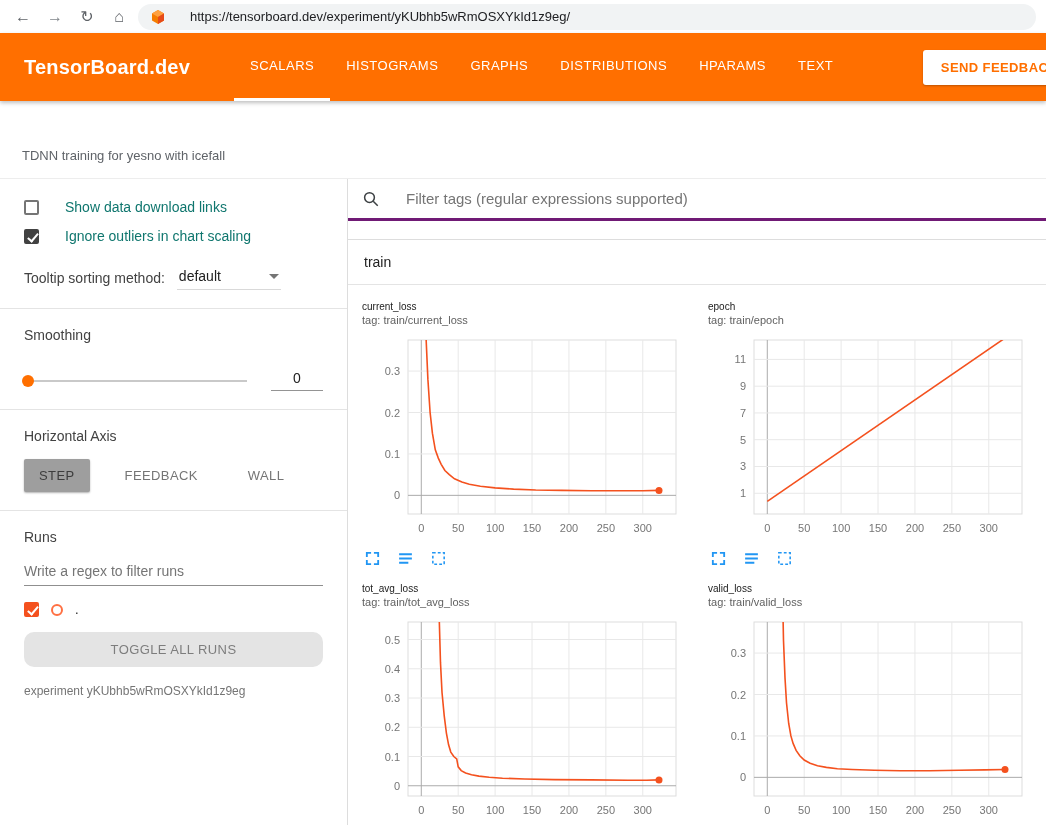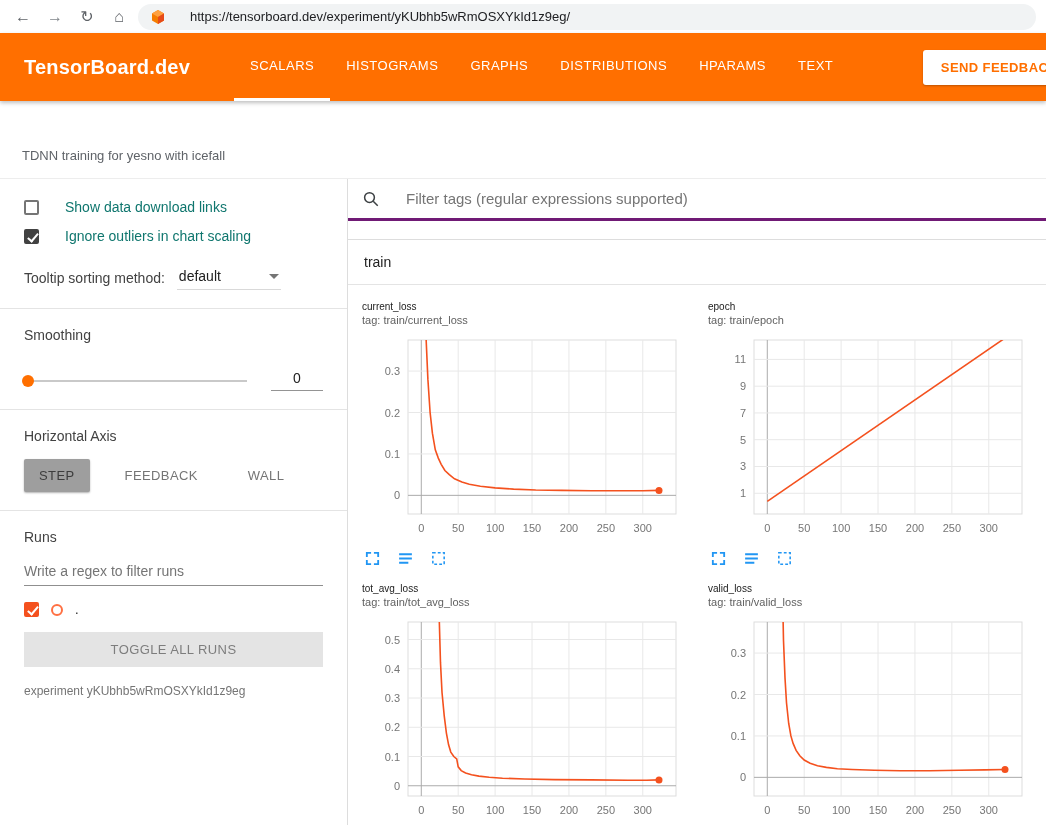--- a/index.html
+++ b/index.html
@@ -44,21 +44,21 @@
   .slider{position:relative;flex:1;height:2px;background:#c9c9c9;cursor:pointer}
   .slider-thumb{position:absolute;left:-2px;top:-5px;width:12px;height:12px;border-radius:50%;background:#ff6f00;cursor:pointer}
   .slider-value{width:52px;text-align:center;font-size:14px;color:#212121;border-bottom:1px solid #949494;padding-bottom:4px;cursor:text}
   .axis-buttons{display:flex;gap:20px;margin-top:15px}
   .axis-btn{font-size:13px;letter-spacing:.4px;color:#757575;padding:9px 15px;border-radius:2px;cursor:pointer;background:transparent}
   .axis-btn.active{background:#9e9e9e;color:#3d3d3d;box-shadow:0 1px 2px rgba(0,0,0,.3)}
   .runs-filter{display:block;width:100%;border:none;border-bottom:1px solid #8f8f8f;background:transparent;font-size:14px;color:#212121;padding:6px 0;margin-top:12px;outline:none;font-family:"Liberation Sans",sans-serif}
   .runs-filter::placeholder{color:#757575}
   .run-row{display:flex;align-items:center;gap:12px;margin-top:16px;font-size:13px;color:#212121}
   .run-swatch{width:12px;height:12px;border-radius:50%;border:2px solid #ff7043;flex-shrink:0}
-  .toggle-all{margin-top:15px;width:100%;background:#e4e4e4;color:#7d7d7d;font-size:13px;letter-spacing:.4px;text-align:center;padding:10px 0;border-radius:0;cursor:pointer}
+  .toggle-all{margin-top:15px;width:100%;background:#e4e4e4;color:#7d7d7d;font-size:13px;letter-spacing:.4px;text-align:center;padding:10px 0;border-radius:10px;cursor:pointer}
   .exp-caption{margin-top:17px;font-size:12px;color:#757575}
 
   
   .filter-row{display:flex;align-items:center;gap:26px;height:42px;padding:0 14px;border-bottom:3px solid #701a75;flex-shrink:0}
   .filter-input{flex:1;border:none;outline:none;font-size:15px;color:#212121;background:transparent;font-family:"Liberation Sans",sans-serif}
   .filter-input::placeholder{color:#757575}
   .tag-group{margin-top:18px;border-top:1px solid #ddd}
   .tag-group-header{padding:14px 16px;font-size:14px;color:#212121;border-bottom:1px solid #e4e4e4;cursor:pointer}
   .chart-grid{display:flex;flex-wrap:wrap;gap:10px 28px;padding:16px 14px}
   .chart-card{width:318px}

